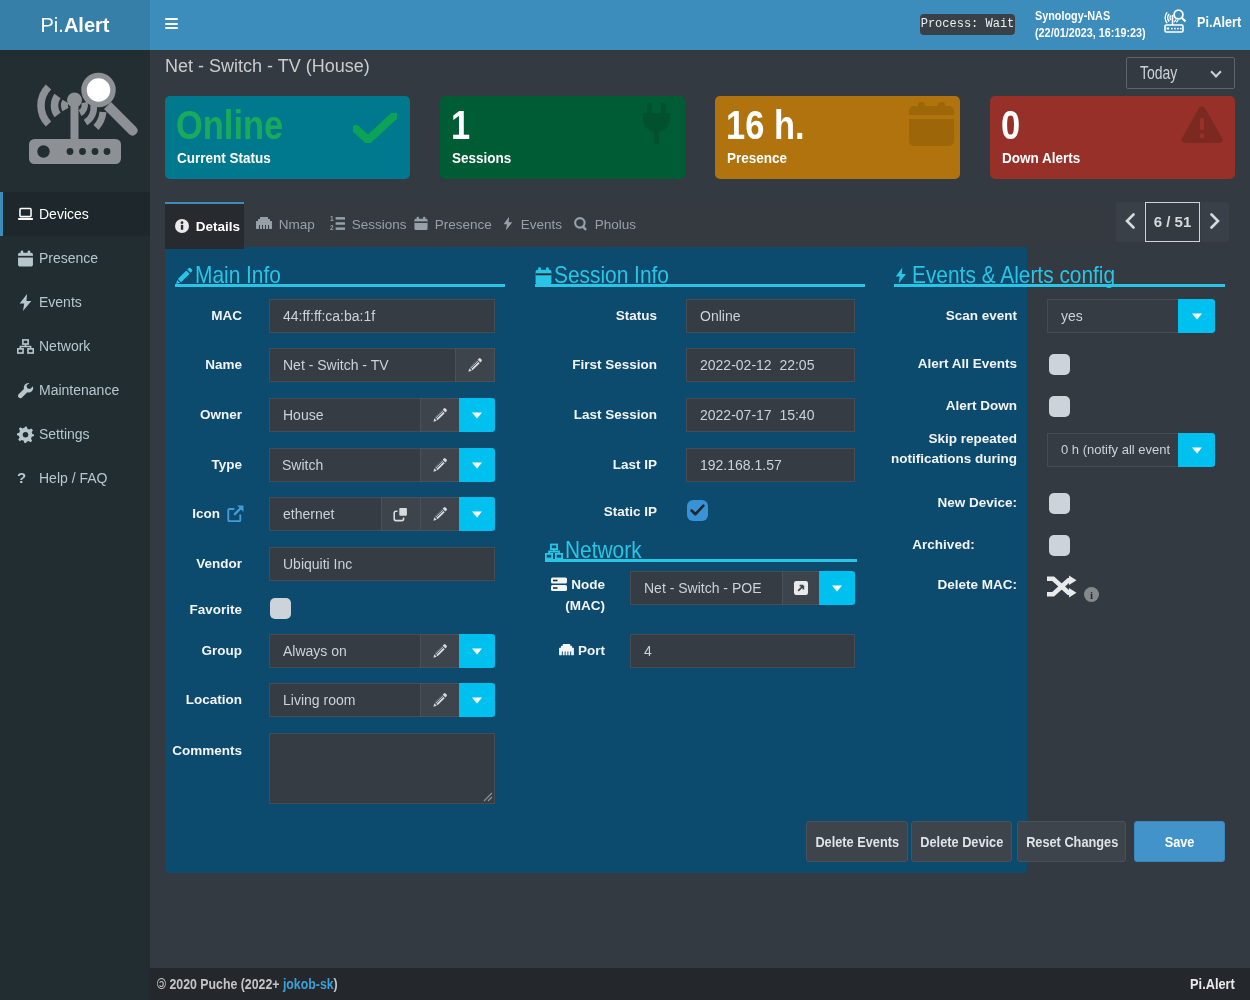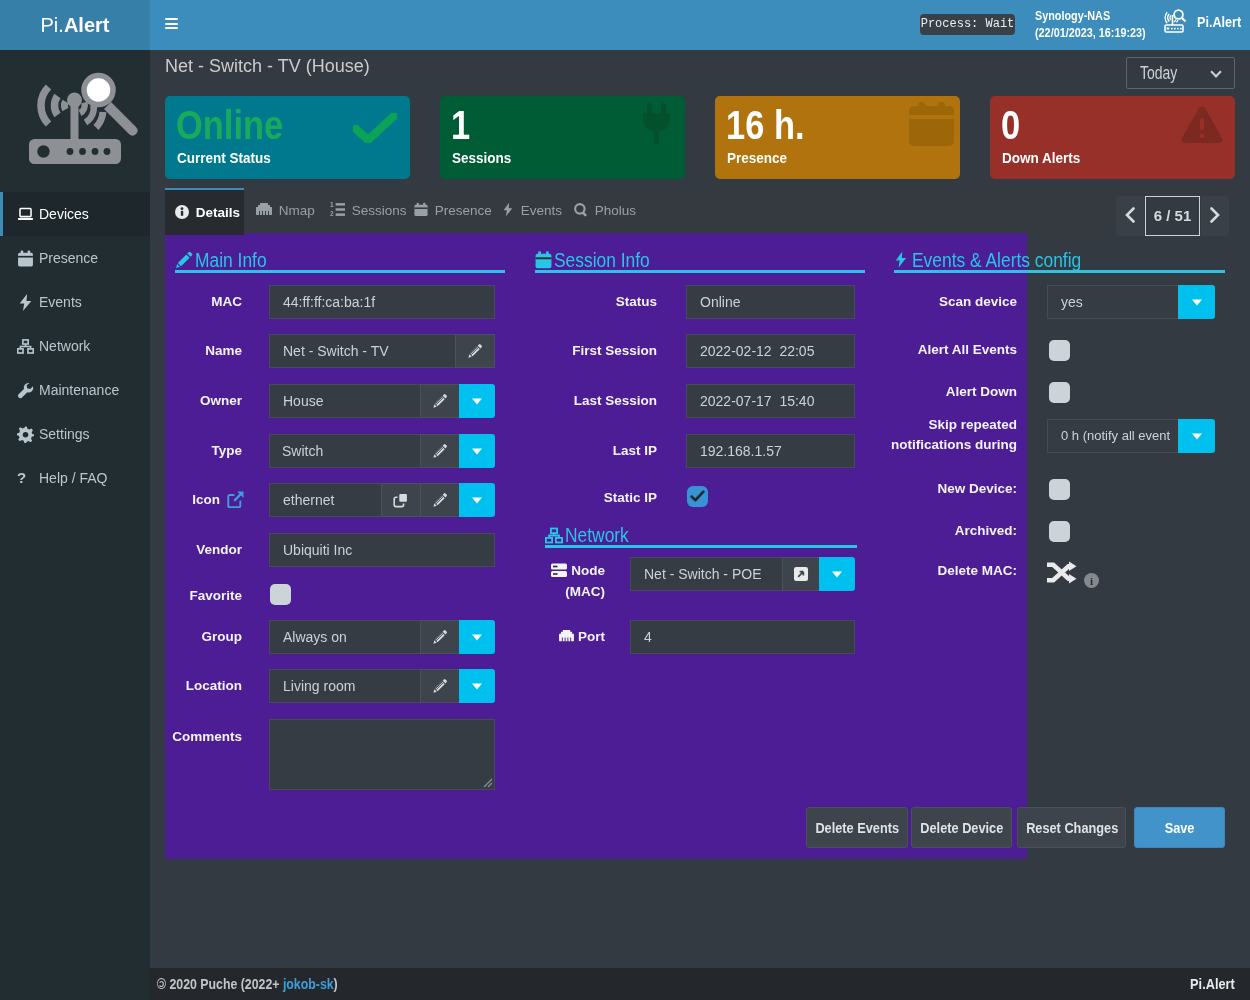--- a/index.html
+++ b/index.html
@@ -46,36 +46,36 @@
 .card .big { position:absolute; left:11px; top:9px; font-size:41px; line-height:41px; font-weight:bold; transform:scaleX(0.84); transform-origin:left top; }
 .card .lbl { position:absolute; left:12px; top:53px; font-size:15px; font-weight:bold; transform:scaleX(0.9); transform-origin:left top; white-space:nowrap; }
 .card .icon { position:absolute; }
 #card1 { left:165px; background:#00798f; }
 #card1 .big { color:#18ab5b; }
 #card2 { left:440px; background:#005c35; }
 #card3 { left:715px; background:#b1730d; }
 #card4 { left:990px; background:#963028; }
 
 
-#panel { position:absolute; left:165px; top:188px; width:862px; height:671px; background:#4c1d95; border-radius:3px; }
+#panel { position:absolute; left:165px; top:202px; width:862px; height:671px; background:#0c4a6e; border-radius:3px; }
 #tabstrip { position:absolute; left:0; top:0; width:1070px; height:45px; background:#343a40;
   border-radius:3px 3px 0 0; }
 .tab { position:absolute; top:0; height:45px; line-height:45px; color:#98a0a7; font-size:13.5px; font-weight:normal; white-space:nowrap; }
 .tab .ti { position:relative; top:2px; margin-right:3px; }
 #tab-details { left:0; width:79px; background:#272b30; border-top:2.5px solid #3c8dbc;
   color:#fff; padding-left:10px; height:47px; font-size:13.5px; font-weight:bold; }
 
-.pg { position:absolute; top:0; height:40px; background:#3a4047; color:#d6dadd; text-align:center;margin-top:8px; }
+.pg { position:absolute; top:0; height:40px; background:#3a4047; color:#d6dadd; text-align:center; }
 #pg-prev { left:951px; width:28px; border-radius:3px 0 0 3px; }
 #pg-mid  { left:980px; width:55px; background:#343a41; border:1.5px solid #cfd3d7; font-size:15px; font-weight:bold; line-height:38px; }
 #pg-next { left:1036px; width:28px; border-radius:0 3px 3px 0; }
 .pgc { margin-top:11px; }
 
 
-.sech { position:absolute; height:30px; line-height:35px; border-bottom:3.5px solid #29c5e6; color:#29c5e6; font-size:20px; white-space:nowrap; }
+.sech { position:absolute; height:30px; line-height:35px; border-bottom:3.5px solid #29c5e6; color:#29c5e6; font-size:24px; white-space:nowrap; }
 .sech .si { position:relative; top:2px; margin-right:2px; }
 .sech .hx { display:inline-block; transform:scaleX(0.87); transform-origin:left top; }
 
 
 .flabel { position:absolute; text-align:right; color:#f2f4f6; font-size:13.5px; font-weight:bold; line-height:34px; }
 .finput { position:absolute; height:34px; background:#353c44; border:1px solid #454c54;
   color:#cdd2d7; font-size:14px; line-height:32px; padding-left:13px; }
 .fbtn { position:absolute; height:34px; background:#3e444c; border:1px solid #4a5158; }
 .fbtn svg { position:absolute; left:50%; top:50%; transform:translate(-50%,-50%); }
 .cyanbtn { position:absolute; height:34px; background:#00c0ef; border-radius:0 3px 3px 0; }
@@ -532,42 +532,42 @@
       <div class="car"></div>
     </div>
 
   <div class="flabel" style="left:345px; top:432px; width:95px;">
     <svg style="position:relative;top:2px;" width="15" height="13" viewBox="0 0 512 448">
         <path d="M496 128h-48V80c0-8.8-7.2-16-16-16h-48V16c0-8.8-7.2-16-16-16H144c-8.8 0-16 7.2-16 16v48H80c-8.8 0-16 7.2-16 16v48H16c-8.8 0-16 7.2-16 16v224c0 8.8 7.2 16 16 16h80V256h32v128h64V256h32v128h64V256h32v128h64V256h32v128h80c8.8 0 16-7.2 16-16V144c0-8.8-7.2-16-16-16z" fill="#f2f4f6"></path>
       </svg>
     Port</div>
   <div class="finput" style="left:465px; top:432px; width:225px;">4</div>
 
-  <div class="flabel" style="left:705px; top:97px; width:147px;">Scan device</div>
+  <div class="flabel" style="left:705px; top:97px; width:147px;">Scan event</div>
   <div class="finput" style="left:882px; top:97px; width:132px;">yes</div>
   <div class="cyanbtn" style="left:1013px; top:97px; width:37px;">
       <div class="car"></div>
     </div>
 
   <div class="flabel" style="left:705px; top:145px; width:147px; line-height:34px;">Alert All Events</div>
   <div class="cb" style="left:884px; top:152px;"></div>
 
   <div class="flabel" style="left:705px; top:187px; width:147px; line-height:34px;">Alert Down</div>
   <div class="cb" style="left:884px; top:194px;"></div>
 
   <div class="flabel" style="left:695px; top:227px; width:157px; line-height:20px;">Skip repeated<br>notifications during</div>
   <div class="finput" style="left:882px; top:231px; width:132px; font-size:13px;">0 h (notify all event</div>
   <div class="cyanbtn" style="left:1013px; top:231px; width:37px;">
       <div class="car"></div>
     </div>
 
   <div class="flabel" style="left:705px; top:284px; width:147px; line-height:34px;">New Device:</div>
   <div class="cb" style="left:884px; top:291px;"></div>
 
-  <div class="flabel" style="left:705px; top:326px; width:147px; line-height:34px;">Archived:</div>
+  <div class="flabel" style="left:705px; top:326px; width:147px; line-height:34px;text-align:center;">Archived:</div>
   <div class="cb" style="left:884px; top:333px;"></div>
 
   <div class="flabel" style="left:705px; top:366px; width:147px; line-height:34px;">Delete MAC:</div>
   <svg style="position:absolute; left:882px; top:372px;" width="30" height="25" viewBox="0 0 30 25">
     <g stroke="#e8eaec" stroke-width="4.6" fill="none">
       <path d="M0 4.8 H6.2 L21.5 18.7 H23"></path>
       <path d="M0 20.2 H6.2 L21.5 6.3 H23"></path>
     </g>
     <g fill="#e8eaec">
       <path d="M22 1.5 L29.5 6.3 L22 11.1 Z"></path>

